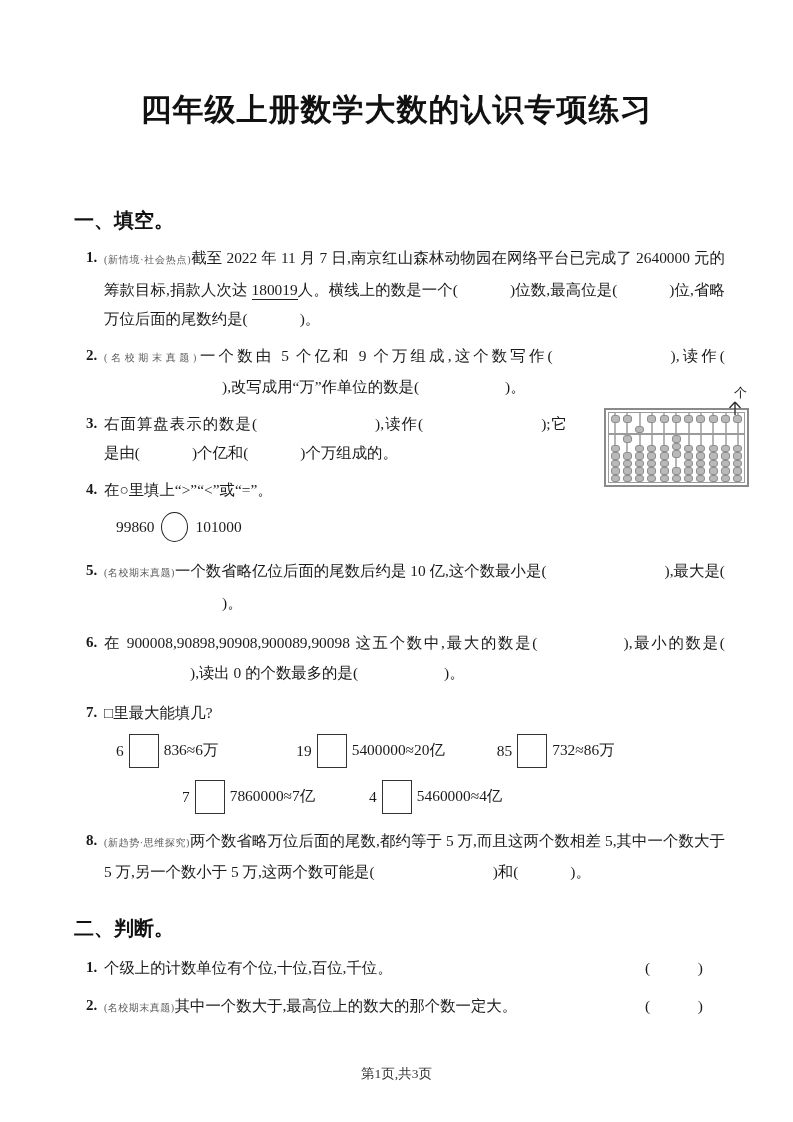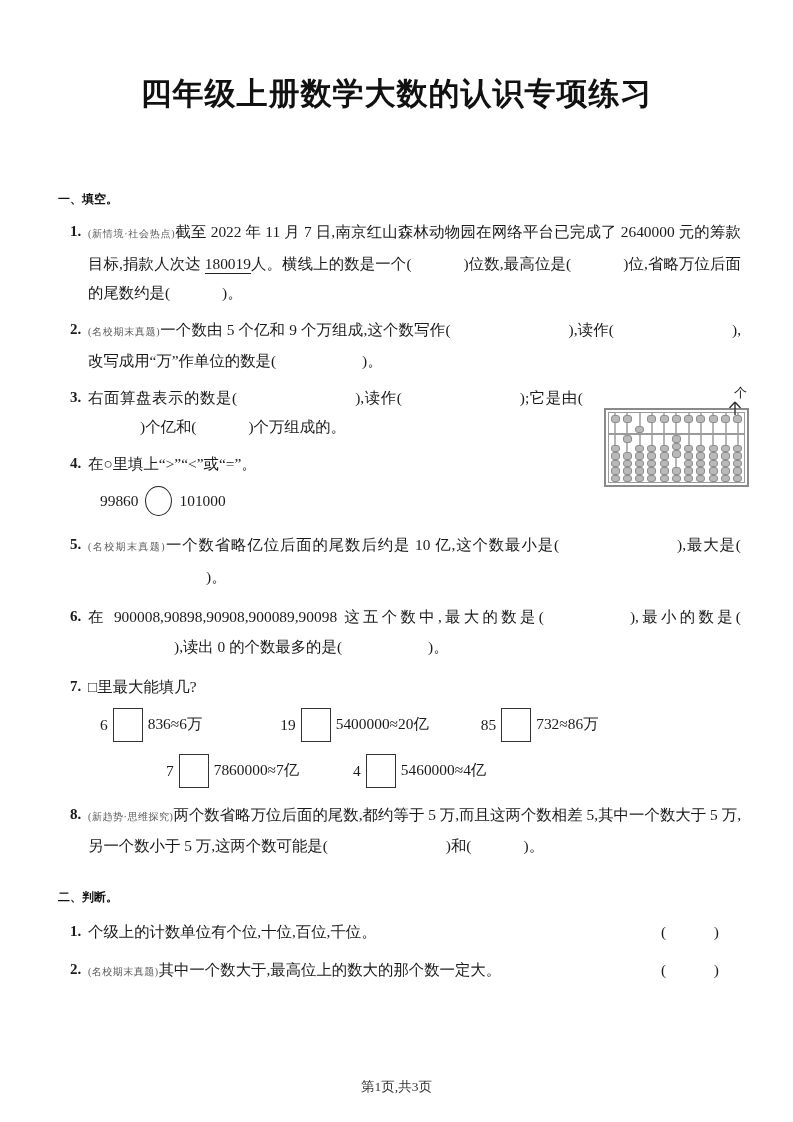--- a/index.html
+++ b/index.html
@@ -13,40 +13,40 @@
     font-family: "Liberation Serif", "DejaVu Serif", serif;
     color: #1a1a1a;
     position: relative;
     overflow: hidden;
   }
   .page {
     position: relative;
     width: 793px;
     height: 1122px;
     box-sizing: border-box;
-    padding: 0;
+    padding: 16px;
   }
 
   
   .title {
     text-align: center;
     font-family: "DejaVu Sans", "Liberation Sans", sans-serif;
     font-weight: bold;
     font-size: 31px;
     letter-spacing: 1px;
     margin: 0;
     padding-top: 73px;
     color: #111;
   }
 
   
   .section-head {
     font-family: "DejaVu Sans", "Liberation Sans", sans-serif;
     font-weight: bold;
-    font-size: 12px;
+    font-size: 20px;
     margin: 0;
     padding: 0 0 2px 58px;
     color: #111;
   }
   #section-fill { margin-top: 76px; }
   #section-judge { margin-top: 28px; }
 
   
   .q {
     position: relative;
@@ -173,21 +173,21 @@
     position: absolute;
     right: 52px;
     top: 0;
     letter-spacing: 22px;
   }
 
   
   .footer {
     position: absolute;
     left: 0; right: 0;
-    bottom: 26px;
+    bottom: 39px;
     text-align: center;
     font-size: 13.5px;
     color: #333;
   }
 </style>
 </head>
 <body>
 
 <div class="page">
 

